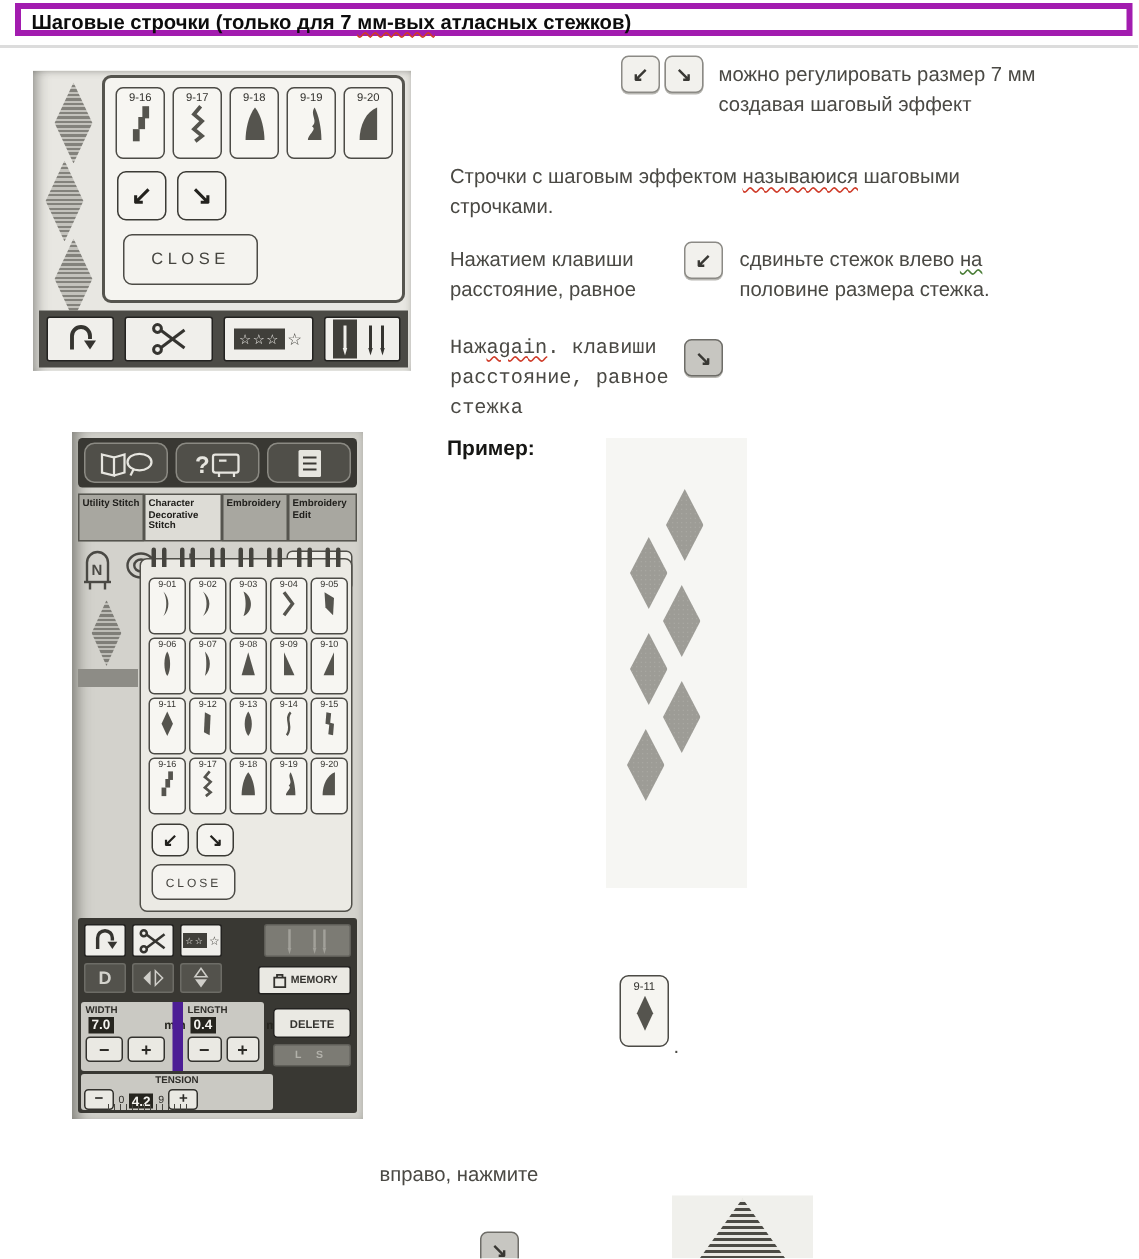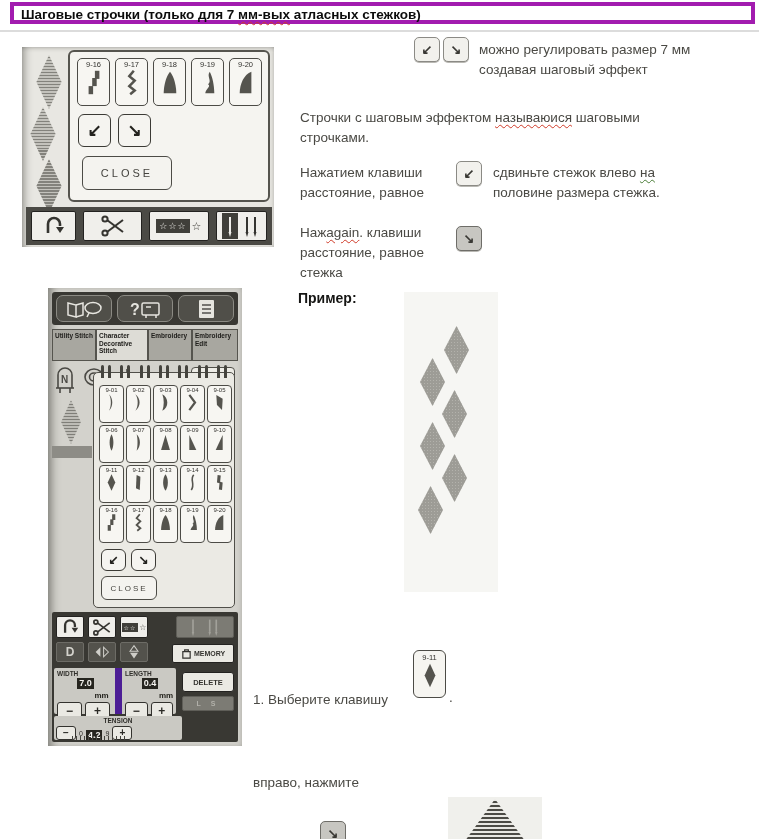--- a/index.html
+++ b/index.html
@@ -149,21 +149,21 @@
     display:flex; align-items:center; justify-content:center; gap:2px;
     font-size:7px; font-weight:bold; color:#34332f;
   }
   .wl-box {
     position:absolute; left:2px; top:56px; width:122px; height:46px;
     background:#cac9c3; border-radius:2px; display:flex;
   }
   .wl-half { width:61px; padding:2px 3px; }
   .wl-half + .wl-half { border-left:7px solid #4c1d95; }
   .wl-label { font-size:6.5px; font-weight:bold; color:#2f2e2a; }
-  .wl-valrow { display:flex; align-items:center; gap:2px; margin:1px 0 2px 2px;flex-direction:column; }
+  .wl-valrow { display:flex; align-items:center; gap:2px; margin:1px 0 2px 2px; }
   .val-inv { background:#26251f; color:#f4f3ef; font-size:9px; font-weight:bold; padding:0 2px; line-height:11px; }
   .unit { font-size:8px; font-weight:bold; color:#26251f;margin-left:32px; }
   .pm-row { display:flex; gap:3px; }
   .pm-btn {
     width:25px; height:17px; background:#eae9e3; border:1.2px solid #33322e; border-radius:3px;
     display:flex; align-items:center; justify-content:center; font-size:12px; font-weight:bold; color:#2b2a26; line-height:1;
   }
   .delete-btn {
     position:absolute; left:130px; top:60px; width:52px; height:20px;
     background:#eae9e3; border:1px solid #232220; border-radius:3px;
@@ -326,21 +326,21 @@
 
   <div class="para" style="left:300px; top:163px; width:170px;">
     <span>Нажатием клавиши</span><br>
     <span>расстояние, равное</span>
   </div>
   <div class="icon-btn" style="left:456px; top:161px;">↙</div>
   <div class="para" style="left:493px; top:163px; width:185px;">
     <span>сдвиньте стежок влево </span><span class="wavy-green">на</span><span> половине размера стежка.</span>
   </div>
 
-  <div class="para" style="left:300px; top:223px; width:170px;">
+  <div class="para" style="left:300px; top:223px; width:170px;font-family:Liberation Mono, monospace;">
     <span>Наж</span><span class="wavy-red">again</span><span>. клавиши</span><br>
     <span>расстояние, равное</span><br>
     <span>стежка</span>
   </div>
   <div class="icon-btn pressed" style="left:456px; top:226px;">↘</div>
 
   <div class="para bold-label" style="left:298px; top:288px;">Пример:</div>
 
   <div class="diamond-fig">
     <div class="ex-diamond" style="left:40px; top:34px;"></div>
@@ -661,21 +661,20 @@
             <span class="val-inv">4.2</span>
             <span class="ruler"></span>
           </span>
           <span class="tension-minmax">9</span>
           <div class="pm-btn">+</div>
         </div>
       </div>
     </div>
   </div>
 
-  <div class="para" style="left:253px; top:690px;">1. Выберите клавишу</div>
   <div class="step1-key">
       <span class="sk-label">9-11</span>
       <svg viewBox="0 0 20 30" fill="#55544e">
         <path d="M10 2 L16 15 L10 28 L4 15 Z"></path>
       </svg>
     </div>
   <div class="para" style="left:449px; top:688px;">.</div>
 
   <div class="para" style="left:253px; top:751px; width:420px; line-height:21px;">
     <br>

